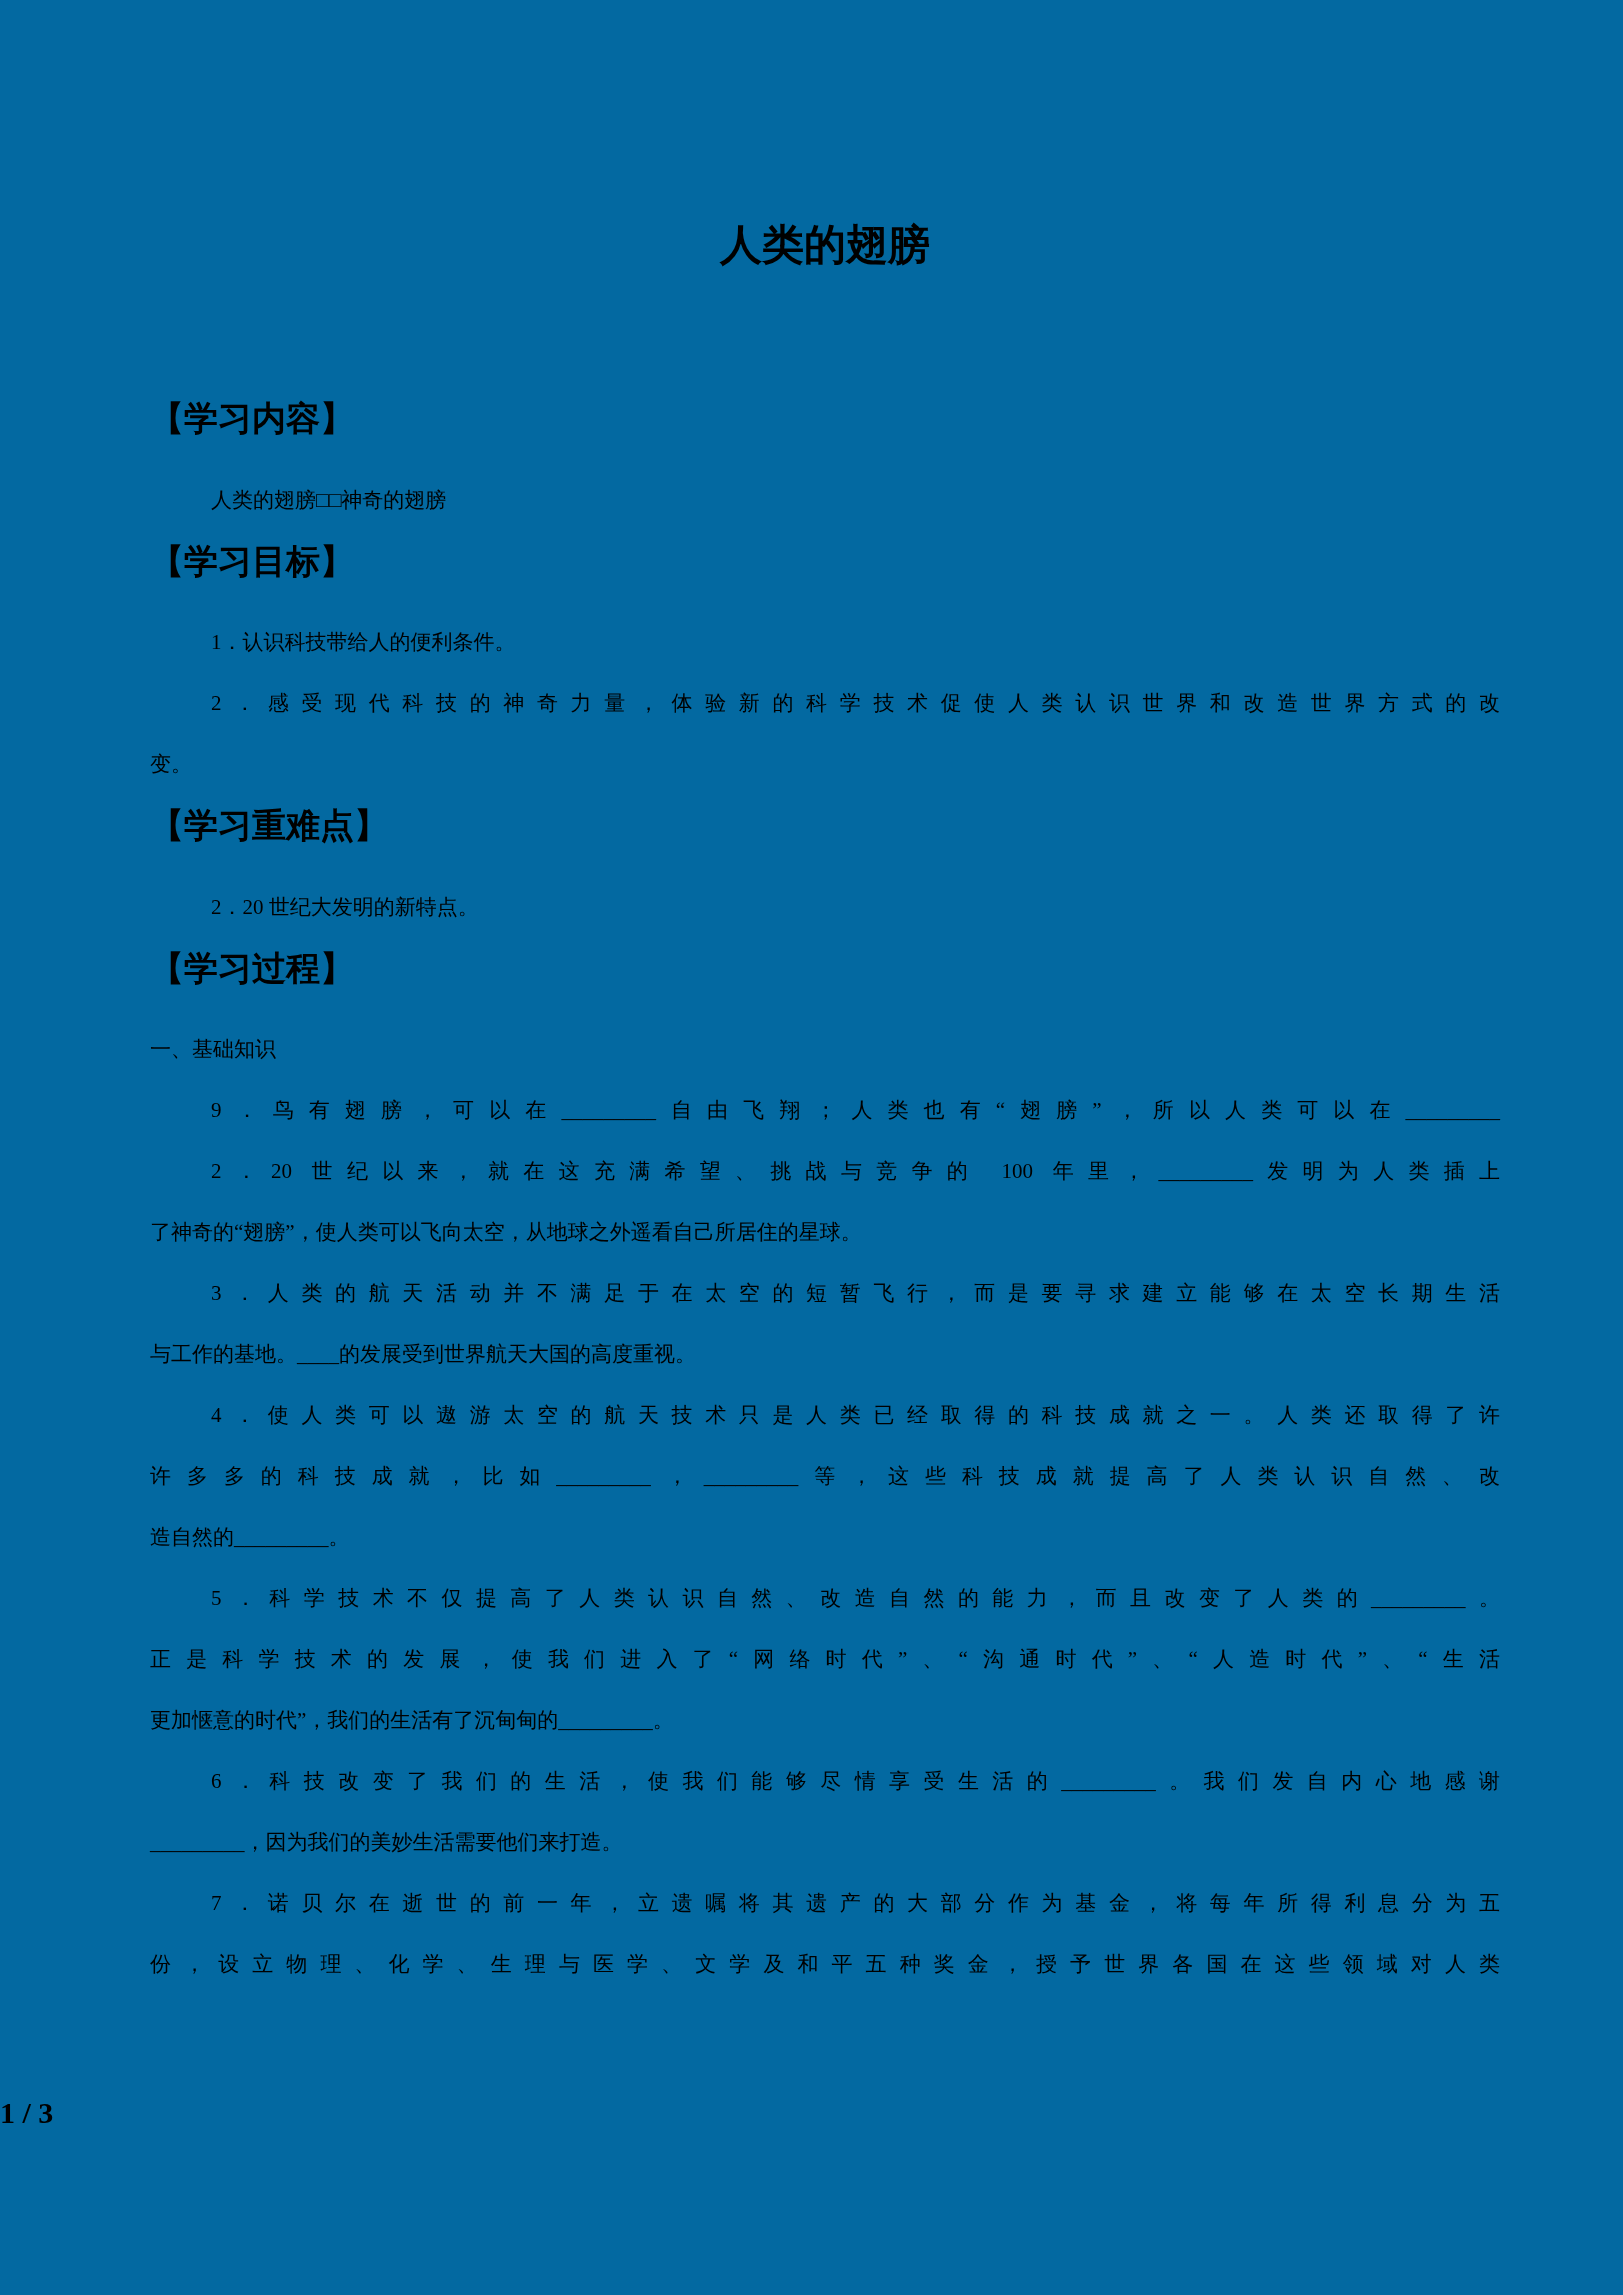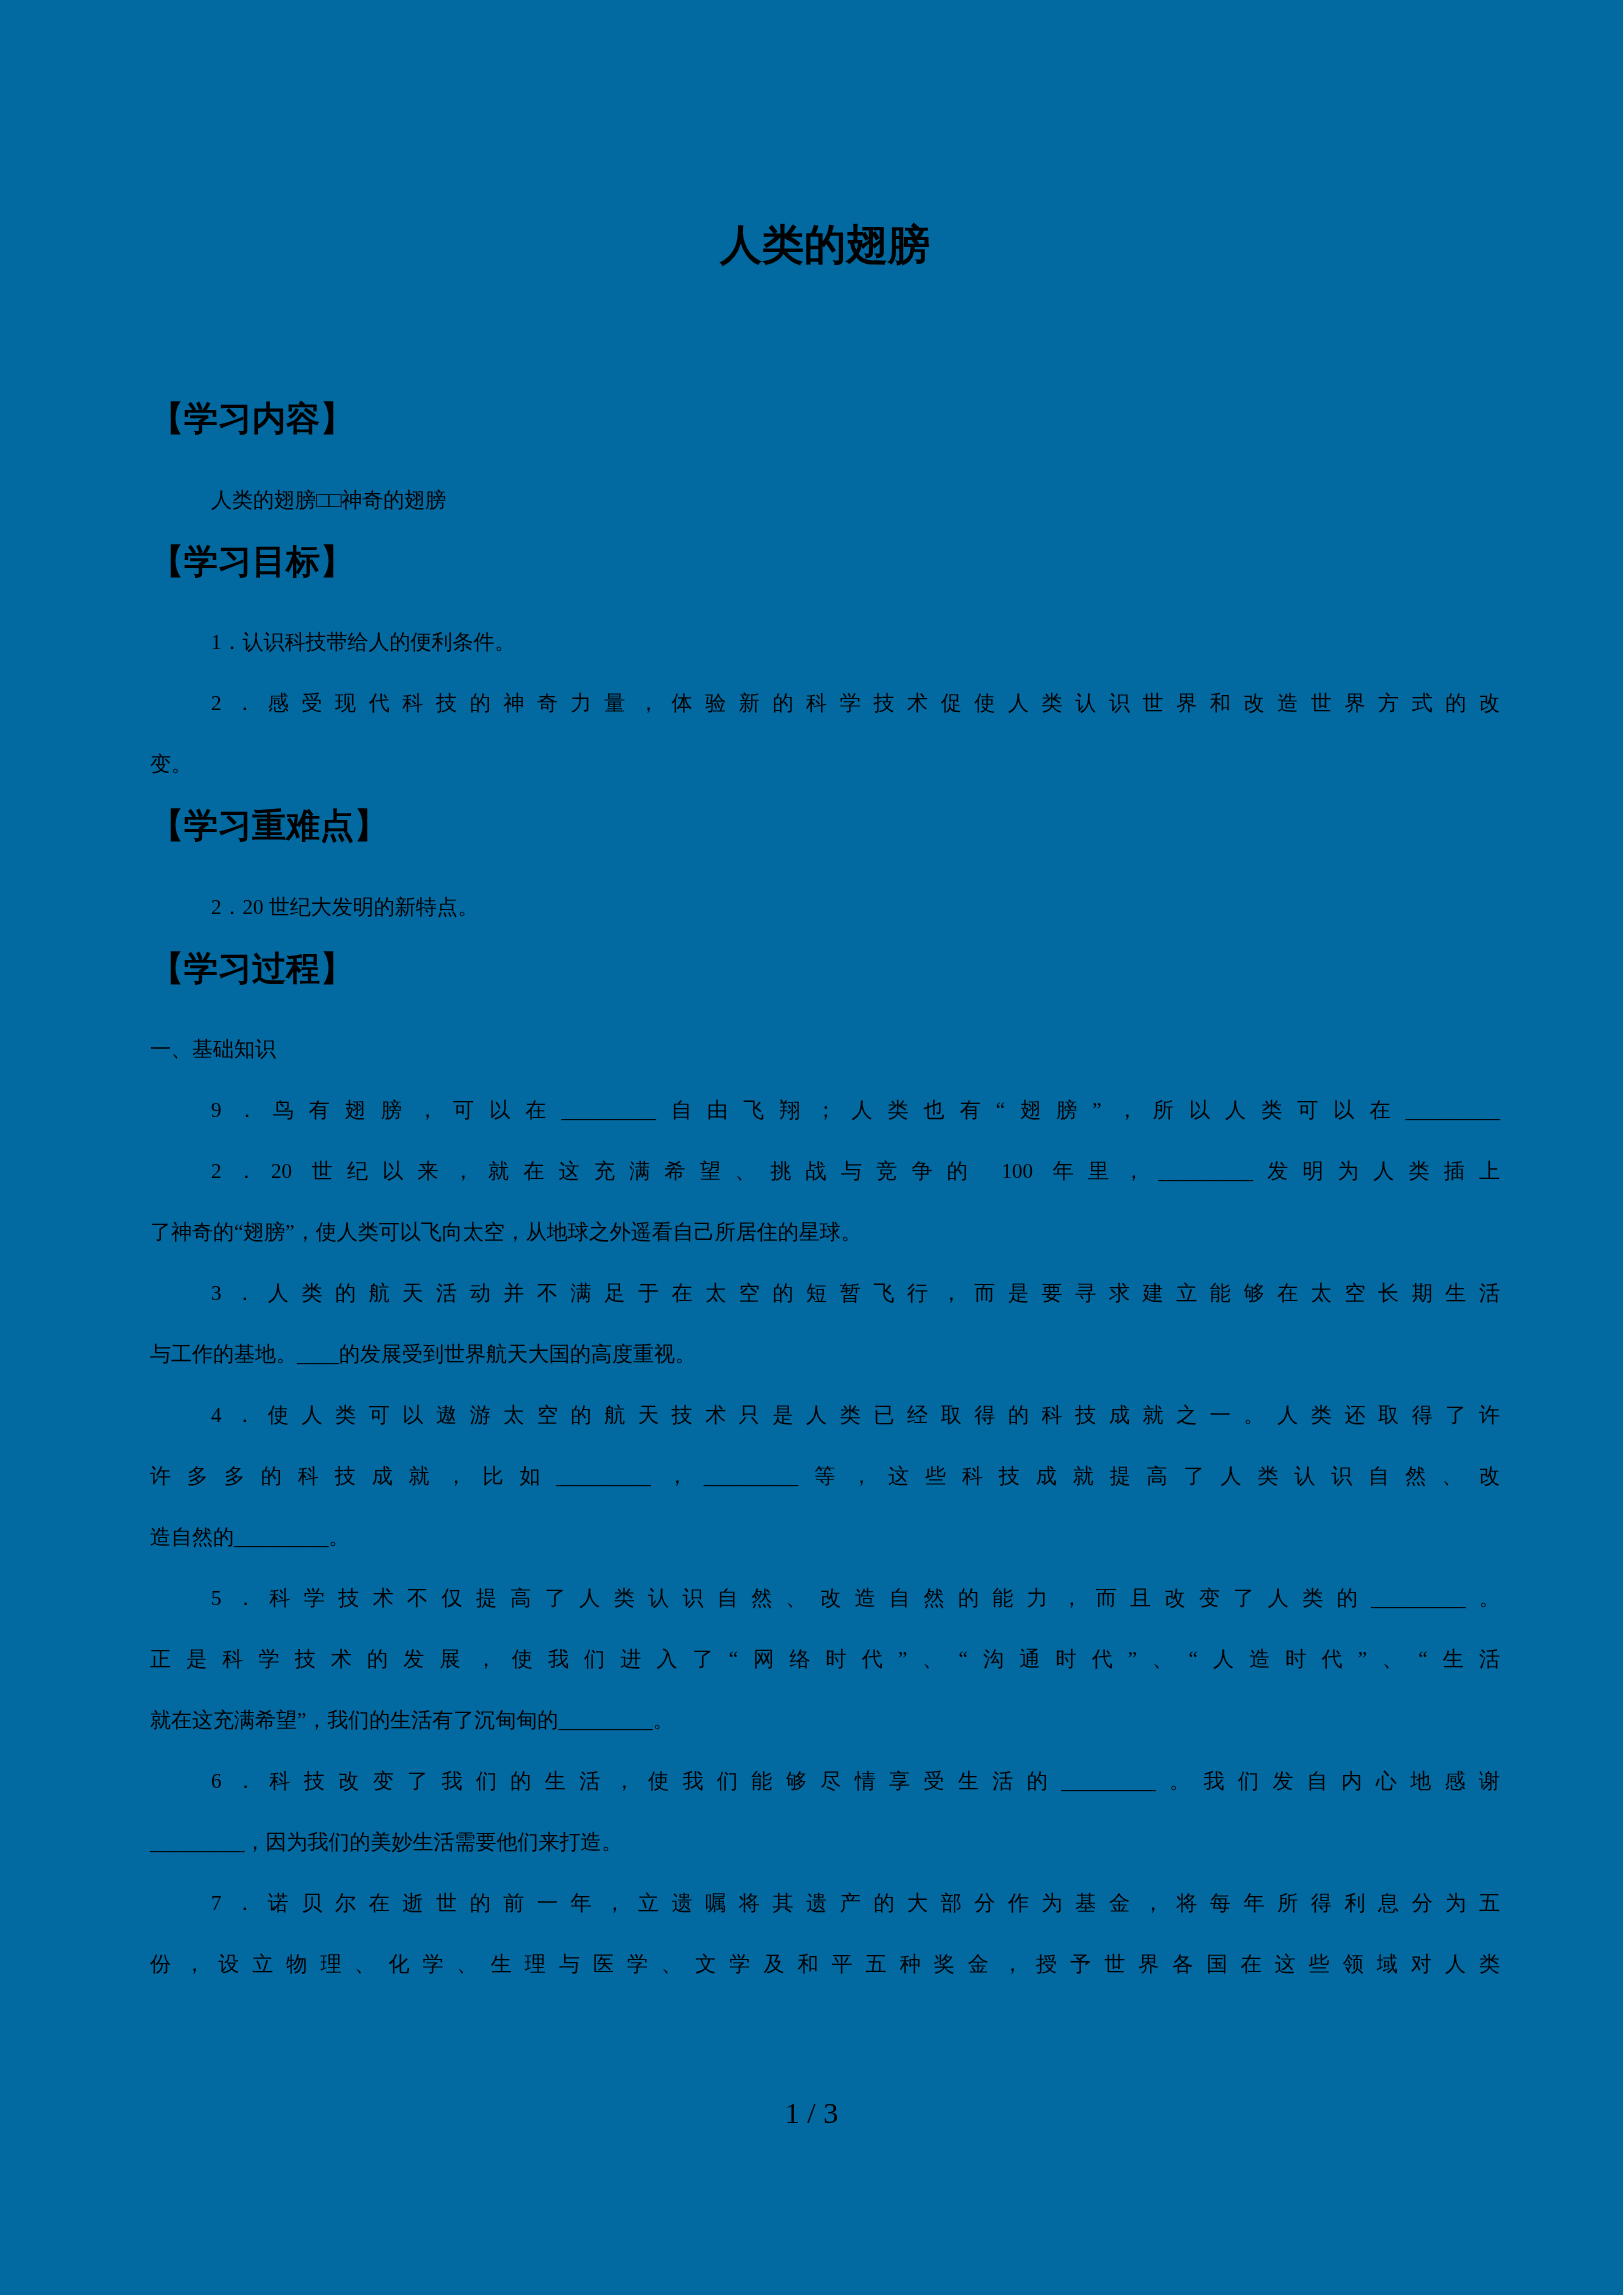--- a/index.html
+++ b/index.html
@@ -42,23 +42,23 @@
   .fill{
     text-align:justify;
     text-align-last:justify;
     text-justify:inter-character;
   }
   .footer{
     position:absolute;
     top:2098px;
     left:0;
     width:100%;
-    text-align:center;
+    text-align:left;
     font-size:30px;
-    font-weight:normal;
+    font-weight:bold;
     line-height:30px;
   }
 </style>
 </head>
 <body>
 
 <div class="page">
   <div class="content">
     <h1 class="title">人类的翅膀</h1>
     <div id="sections">
@@ -101,21 +101,21 @@
             <div class="line">与工作的基地。____的发展受到世界航天大国的高度重视。</div>
           </div>
           <div class="para">
             <div class="line indent fill">4．使人类可以遨游太空的航天技术只是人类已经取得的科技成就之一。人类还取得了许</div>
             <div class="line fill">许多多的科技成就，比如_________，_________等，这些科技成就提高了人类认识自然、改</div>
             <div class="line">造自然的_________。</div>
           </div>
           <div class="para">
             <div class="line indent fill">5．科学技术不仅提高了人类认识自然、改造自然的能力，而且改变了人类的_________。</div>
             <div class="line fill">正是科学技术的发展，使我们进入了“网络时代”、“沟通时代”、“人造时代”、“生活</div>
-            <div class="line">就在这充满希望”，我们的生活有了沉甸甸的_________。</div>
+            <div class="line">更加惬意的时代”，我们的生活有了沉甸甸的_________。</div>
           </div>
           <div class="para">
             <div class="line indent fill">6．科技改变了我们的生活，使我们能够尽情享受生活的_________。我们发自内心地感谢</div>
             <div class="line">_________，因为我们的美妙生活需要他们来打造。</div>
           </div>
           <div class="para">
             <div class="line indent fill">7．诺贝尔在逝世的前一年，立遗嘱将其遗产的大部分作为基金，将每年所得利息分为五</div>
             <div class="line fill">份，设立物理、化学、生理与医学、文学及和平五种奖金，授予世界各国在这些领域对人类</div>
           </div>
         </div>

